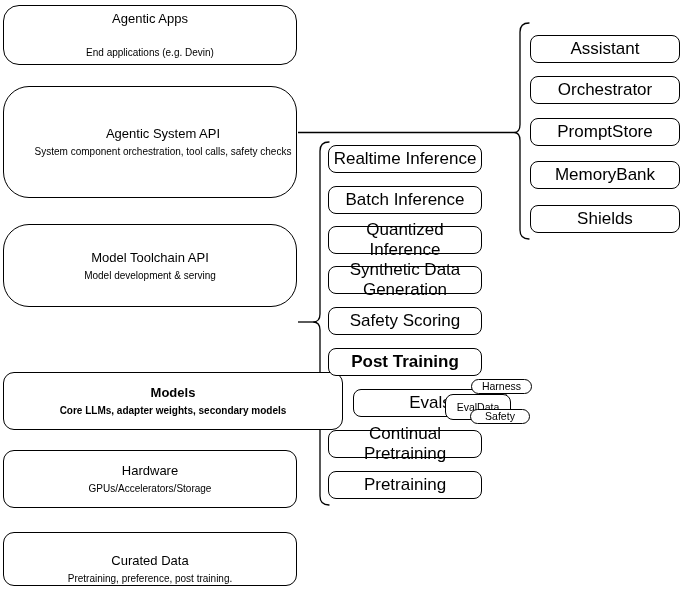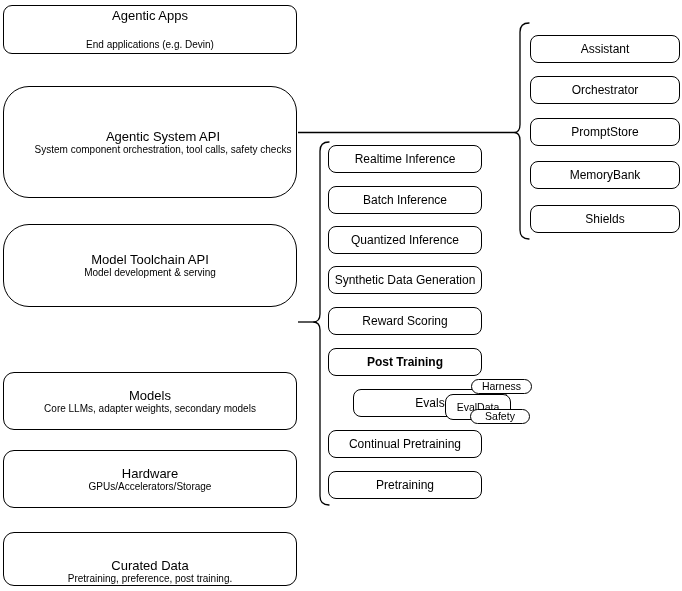--- a/index.html
+++ b/index.html
@@ -7,26 +7,26 @@
     position:relative; width:682px; height:591px; background:#ffffff;
     font-family:"Liberation Sans", sans-serif; color:#000; overflow:hidden;
   }
   svg.wires { position:absolute; left:0; top:0; z-index:1; }
   .node {
     position:absolute; box-sizing:border-box; background:#ffffff;
     border:1.4px solid #000000; display:flex; flex-direction:column;
     align-items:center; justify-content:center; text-align:center; z-index:2;
   }
   .node .t { font-size:13px; line-height:15px; }
-  .node .s { font-size:10px; line-height:12px; }
+  .node .s { font-size:10px; line-height:12px; margin-top:5px; }
   .leaf {
     position:absolute; box-sizing:border-box; background:#ffffff;
     border:1.3px solid #000000; border-radius:8px; display:flex;
     align-items:center; justify-content:center; text-align:center;
-    font-size:12px; z-index:2;
+    font-size:17px; z-index:2;
   }
   .tag {
     position:absolute; box-sizing:border-box; background:#ffffff;
     border:1.2px solid #000000; border-radius:8px; display:flex;
     align-items:center; justify-content:center; font-size:10.5px;
     line-height:13px; z-index:3;
   }
 </style>
 </head>
 <body>
@@ -37,55 +37,55 @@
 
     <path d="M 298 132.5 H 514" fill="none" stroke="#000" stroke-width="1.3"></path>
 
     <path d="M 298 322 H 313" fill="none" stroke="#000" stroke-width="1.3"></path>
 
     <path d="M 329 142 Q 320 142 320 151 L 320 314 Q 320 322 313 322 Q 320 322 320 330 L 320 496 Q 320 505 329 505" fill="none" stroke="#000" stroke-width="1.3" stroke-linecap="round"></path>
 
     <path d="M 529 23 Q 520 23 520 32 L 520 124.5 Q 520 132.5 514 132.5 Q 520 132.5 520 140.5 L 520 230 Q 520 239 529 239" fill="none" stroke="#000" stroke-width="1.3" stroke-linecap="round"></path>
   </svg>
 
-  <div class="node" style="left:3px; top:5px; width:294px; height:49px; border-radius:9px;gap:16px;">
+  <div class="node" style="left:3px; top:5px; width:294px; height:60px; border-radius:16px;gap:16px;">
     <div class="t">Agentic Apps</div>
     <div class="s">End applications (e.g. Devin)</div>
   </div>
 
   <div class="node" style="left:3px; top:86px; width:294px; height:112px; border-radius:26px;padding-left:26px;">
     <div class="t">Agentic System API</div>
     <div class="s">System component orchestration, tool calls, safety checks</div>
   </div>
 
   <div class="node" style="left:3px; top:224px; width:294px; height:83px; border-radius:26px;">
     <div class="t">Model Toolchain API</div>
     <div class="s">Model development &amp; serving</div>
   </div>
 
-  <div class="node" style="left:3px; top:372px; width:294px; height:58px; border-radius:11px;">
+  <div class="node" style="left:3px; top:372px; width:340px; height:58px; border-radius:11px;font-weight:bold;">
     <div class="t">Models</div>
     <div class="s">Core LLMs, adapter weights, secondary models</div>
   </div>
 
   <div class="node" style="left:3px; top:450px; width:294px; height:58px; border-radius:11px;">
     <div class="t">Hardware</div>
     <div class="s">GPUs/Accelerators/Storage</div>
   </div>
 
   <div class="node" style="left:3px; top:532px; width:294px; height:54px; border-radius:11px;justify-content:flex-end;">
     <div class="t">Curated Data</div>
     <div class="s">Pretraining, preference, post training.</div>
   </div>
 
   <div class="leaf" style="left:328px; top:145px; width:154px; height:28px;">Realtime Inference</div>
   <div class="leaf" style="left:328px; top:186px; width:154px; height:28px;">Batch Inference</div>
   <div class="leaf" style="left:328px; top:226px; width:154px; height:28px;">Quantized Inference</div>
   <div class="leaf" style="left:328px; top:266px; width:154px; height:28px;">Synthetic Data Generation</div>
-  <div class="leaf" style="left:328px; top:307px; width:154px; height:28px;">Reward Scoring</div>
+  <div class="leaf" style="left:328px; top:307px; width:154px; height:28px;">Safety Scoring</div>
   <div class="leaf" style="left:328px; top:348px; width:154px; height:28px;font-weight:bold;">Post Training</div>
   <div class="leaf" style="left:328px; top:389px; width:154px; height:28px;margin-left:25px;">Evals</div>
   <div class="leaf" style="left:328px; top:430px; width:154px; height:28px;">Continual Pretraining</div>
   <div class="leaf" style="left:328px; top:471px; width:154px; height:28px;">Pretraining</div>
 
   <div class="tag" style="left:471px; top:379px; width:61px; height:15px;">Harness</div>
   <div class="tag" style="left:445px; top:394px; width:66px; height:26px;">EvalData</div>
   <div class="tag" style="left:470px; top:409px; width:60px; height:15px;">Safety</div>
 
   <div class="leaf" style="left:530px; top:35px; width:150px; height:28px;">Assistant</div>

